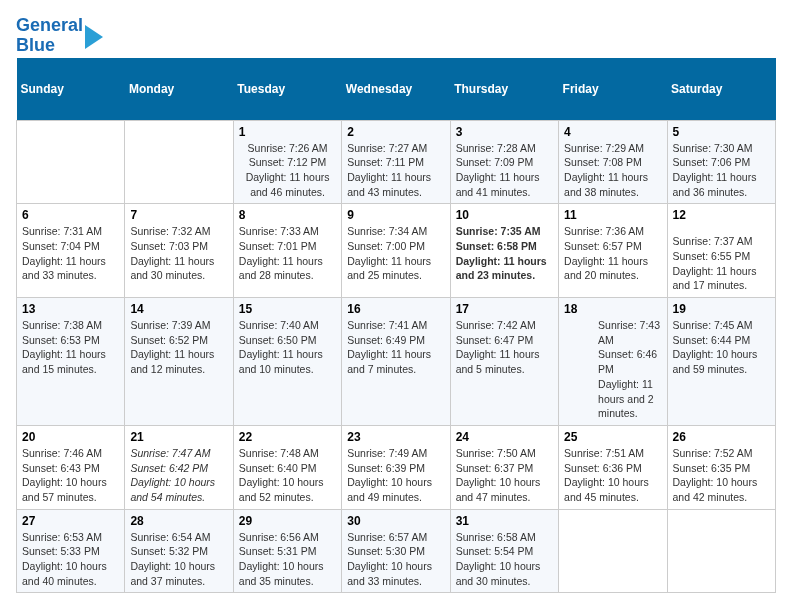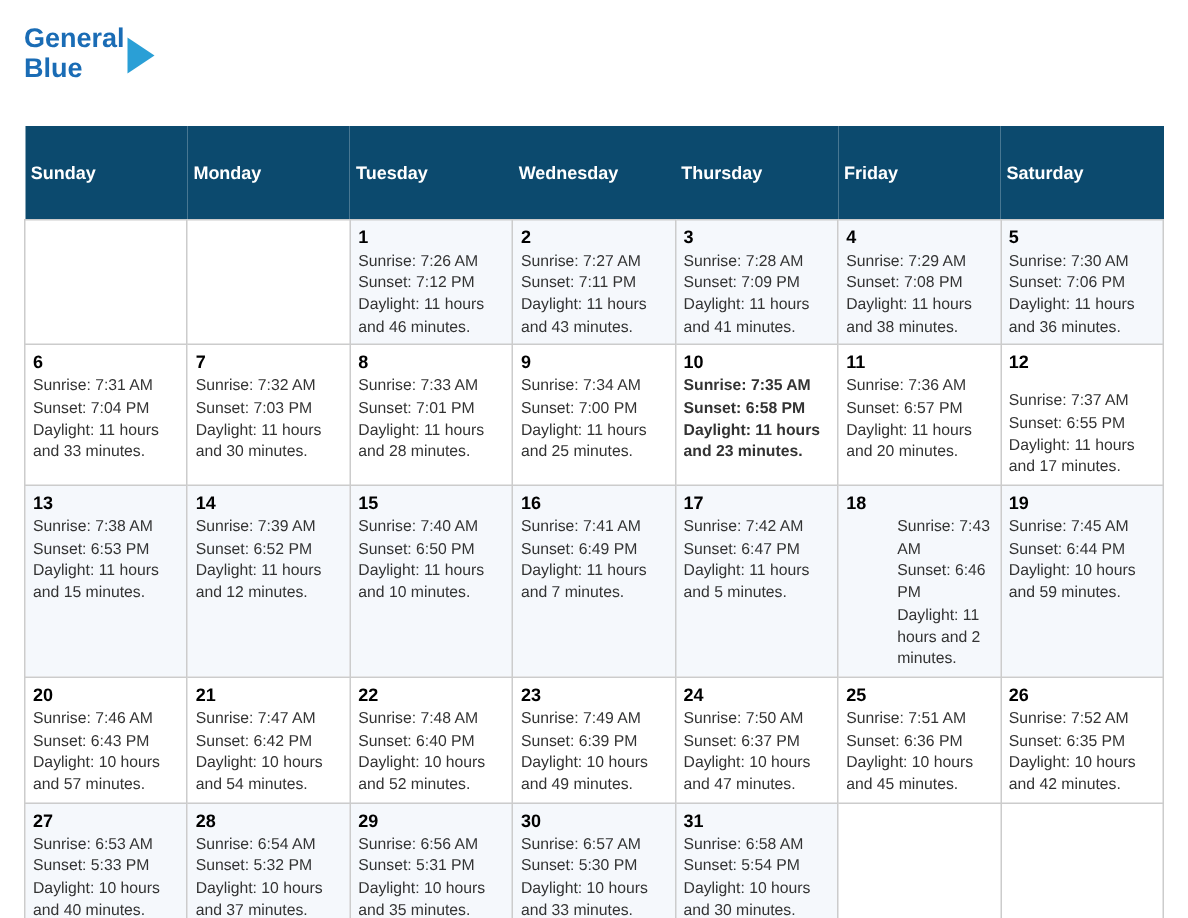--- a/index.html
+++ b/index.html
@@ -7,21 +7,21 @@
       font-family: Arial, sans-serif;
       background: #fff;
       width: 792px;
       min-height: 612px;
       padding: 16px;
     }
     .header {
       display: flex;
       justify-content: space-between;
       align-items: flex-start;
-      margin-bottom: 28px;
+      margin-bottom: 2px;
     }
     .logo {
       display: flex;
       align-items: center;
     }
     .logo-text {
       font-size: 18px;
       font-weight: bold;
       color: #333;
       line-height: 1.1;
@@ -49,21 +49,21 @@
     .subtitle {
       font-size: 16px;
       color: #555;
     }
     table {
       width: 100%;
       border-collapse: collapse;
       font-size: 11px;
     }
     thead tr th {
-      background: #0c4a6e;
+      background: #0369a1;
       color: #fff;
       padding: 24px 4px;
       text-align: left;
       font-size: 12px;
       font-weight: bold;
     }
     tbody tr td {
       vertical-align: top;
       border: 1px solid #ccc;
       padding: 4px 5px;
@@ -124,21 +124,21 @@
         <th>Friday</th>
         <th>Saturday</th>
       </tr>
   </thead>
   <tbody id="calendar-body">
   <tr>
         <td class="empty-cell"></td>
         <td class="empty-cell"></td>
         <td>
           <span class="day-number">1</span>
-          <div class="day-info" style="white-space: pre-line;">Sunrise: 7:26 AM
+          <div class="day-info" style="white-space: pre-line; text-align: center;">Sunrise: 7:26 AM
 Sunset: 7:12 PM
 Daylight: 11 hours and 46 minutes.</div>
         </td>
         <td>
           <span class="day-number">2</span>
           <div class="day-info" style="white-space: pre-line;">Sunrise: 7:27 AM
 Sunset: 7:11 PM
 Daylight: 11 hours and 43 minutes.</div>
         </td>
         <td>
@@ -250,21 +250,21 @@
       </tr>
       <tr>
         <td>
           <span class="day-number">20</span>
           <div class="day-info" style="white-space: pre-line;">Sunrise: 7:46 AM
 Sunset: 6:43 PM
 Daylight: 10 hours and 57 minutes.</div>
         </td>
         <td>
           <span class="day-number">21</span>
-          <div class="day-info" style="white-space: pre-line;">Sunrise: 7:47 AM
+          <div class="day-info" style="white-space: pre-line; font-style: italic;">Sunrise: 7:47 AM
 Sunset: 6:42 PM
 Daylight: 10 hours and 54 minutes.</div>
         </td>
         <td>
           <span class="day-number">22</span>
           <div class="day-info" style="white-space: pre-line;">Sunrise: 7:48 AM
 Sunset: 6:40 PM
 Daylight: 10 hours and 52 minutes.</div>
         </td>
         <td>

